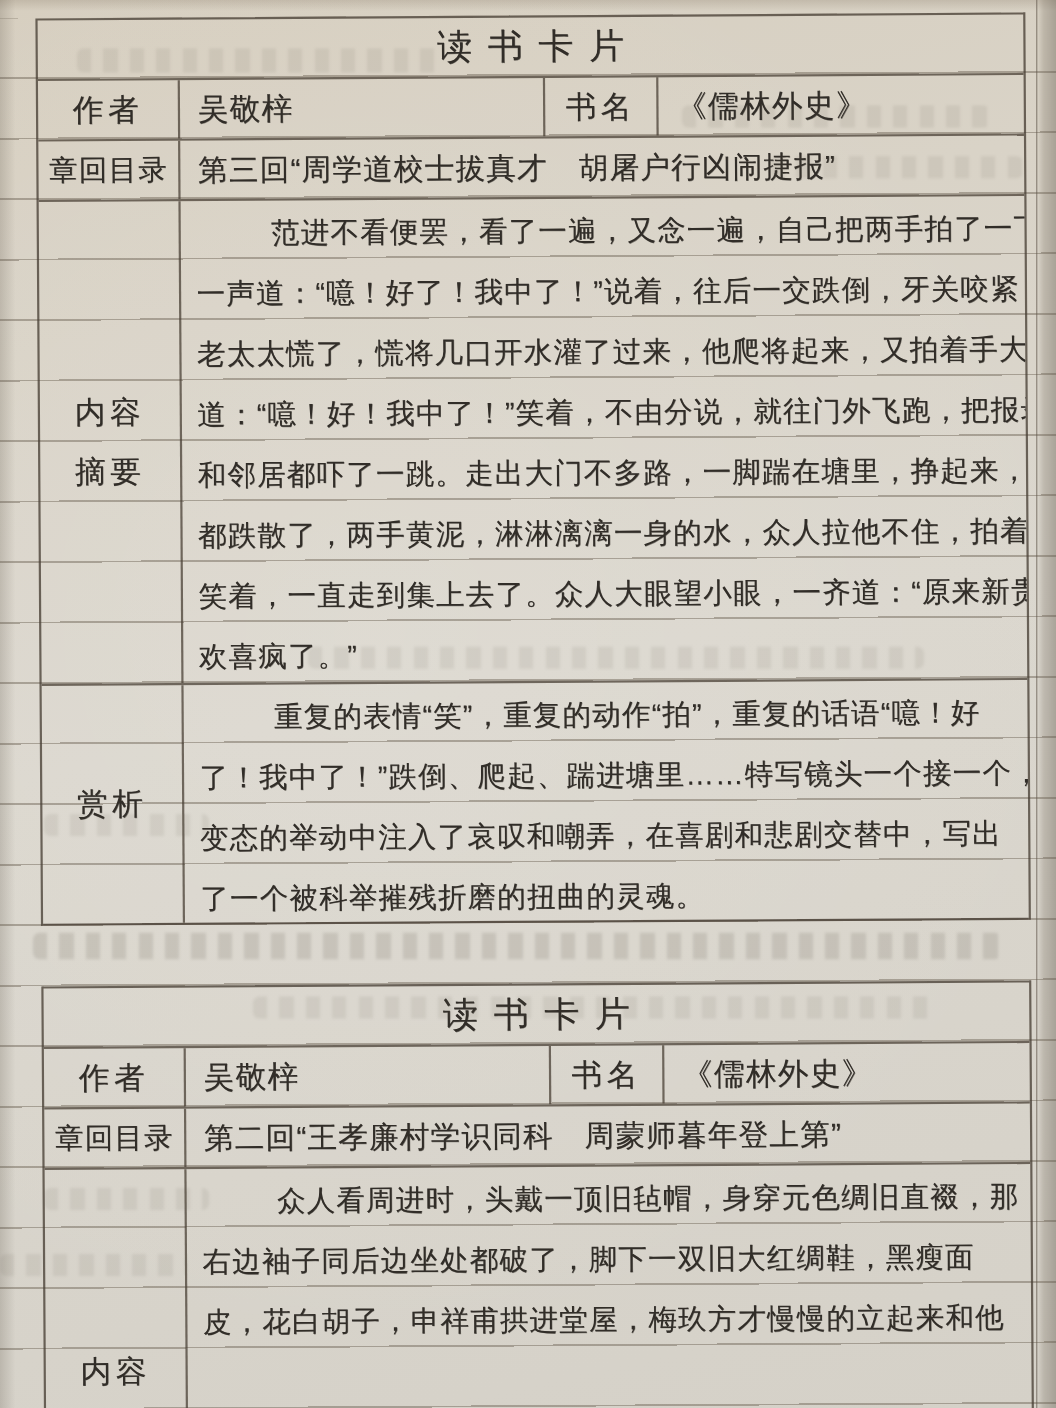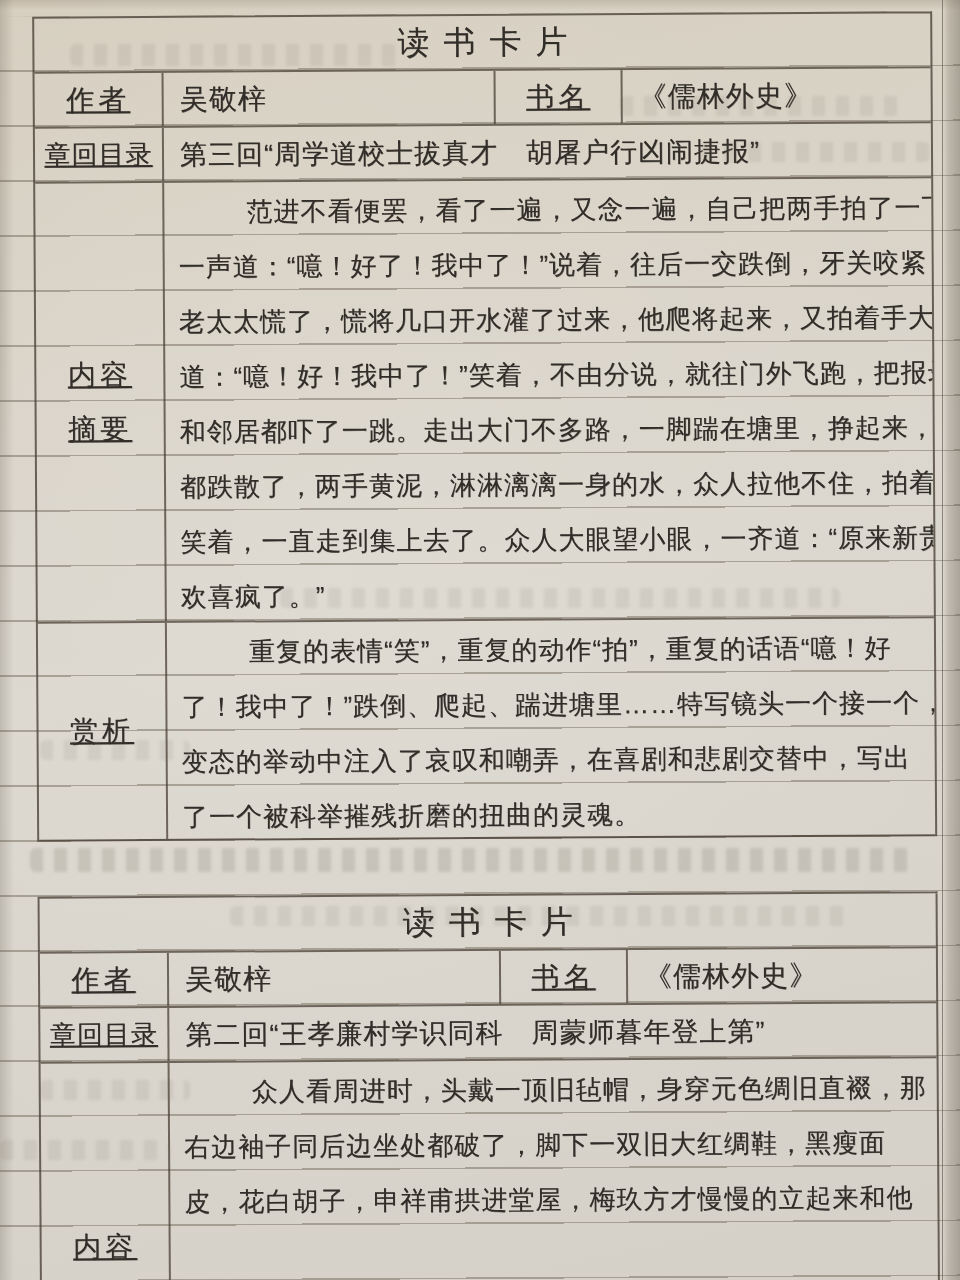--- a/index.html
+++ b/index.html
@@ -39,33 +39,33 @@
 
   .row { position:relative; display:flex; width:100%;
          border-bottom:2px solid rgba(72,63,52,0.75); }
   .row.h55 { height:55px; }
   .row.no-border { border-bottom:none; }
 
   .cell { position:relative; height:100%; }
   .cell.bordered { border-right:2px solid rgba(72,63,52,0.75); }
   .label-col { width:129px; display:flex; align-items:center; justify-content:center; }
   .val-author { width:332px; }
-  .val-bookname { width:127px; display:flex; align-items:center; justify-content:center; }
+  .val-bookname { width:103px; display:flex; align-items:center; justify-content:center; }
   .val-booktitle { flex:1; }
   .val-wide { flex:1; }
 
   .hand {
     font-size:28px; letter-spacing:1px; color:#312d28;
     text-shadow:0.4px 0.4px 0 rgba(49,45,40,0.55);
     white-space:nowrap;
   }
   .title-row { display:flex; align-items:center; justify-content:center; }
   .card-title { font-size:32px; letter-spacing:14px; padding-left:14px; }
 
-  .label-text { font-size:28px; letter-spacing:4px;text-decoration:underline; }
+  .label-text { font-size:28px; letter-spacing:4px; }
   .fill-line { display:flex; align-items:center; padding-left:16px; overflow:hidden; }
 
   .lines-cell { flex:1; overflow:hidden; padding-left:14px; }
   .tline { height:55px; line-height:58px; font-size:26px; overflow:hidden; }
   .tline.indent { text-indent:68px; }
 
   .stacked-label { flex-direction:column; gap:8px; }
   .stacked-label .label-text { line-height:46px; }
   .label-low { align-items:flex-end; padding-bottom:28px; }
 

